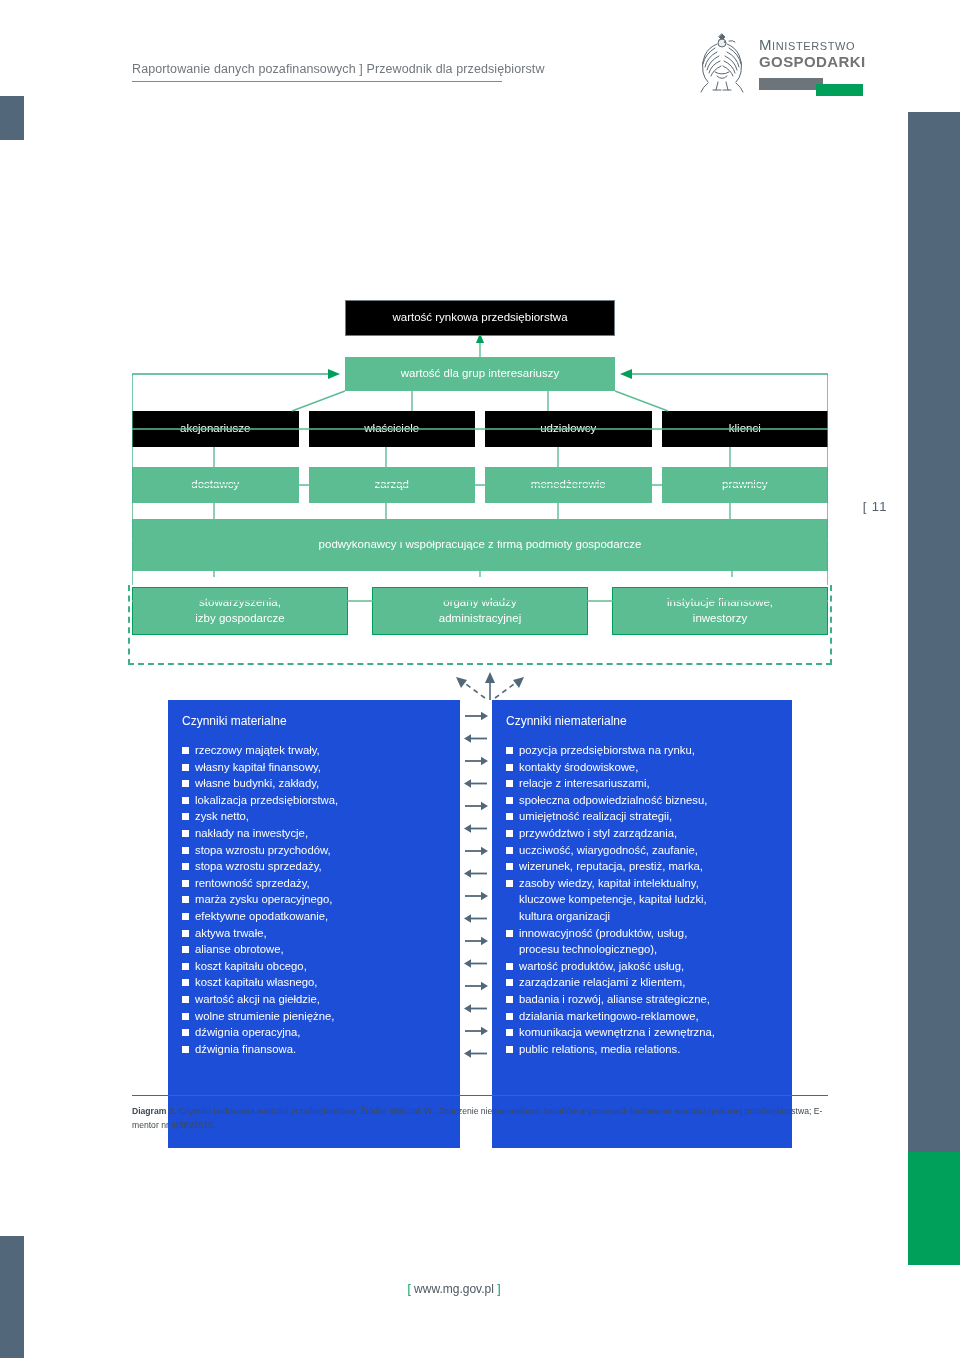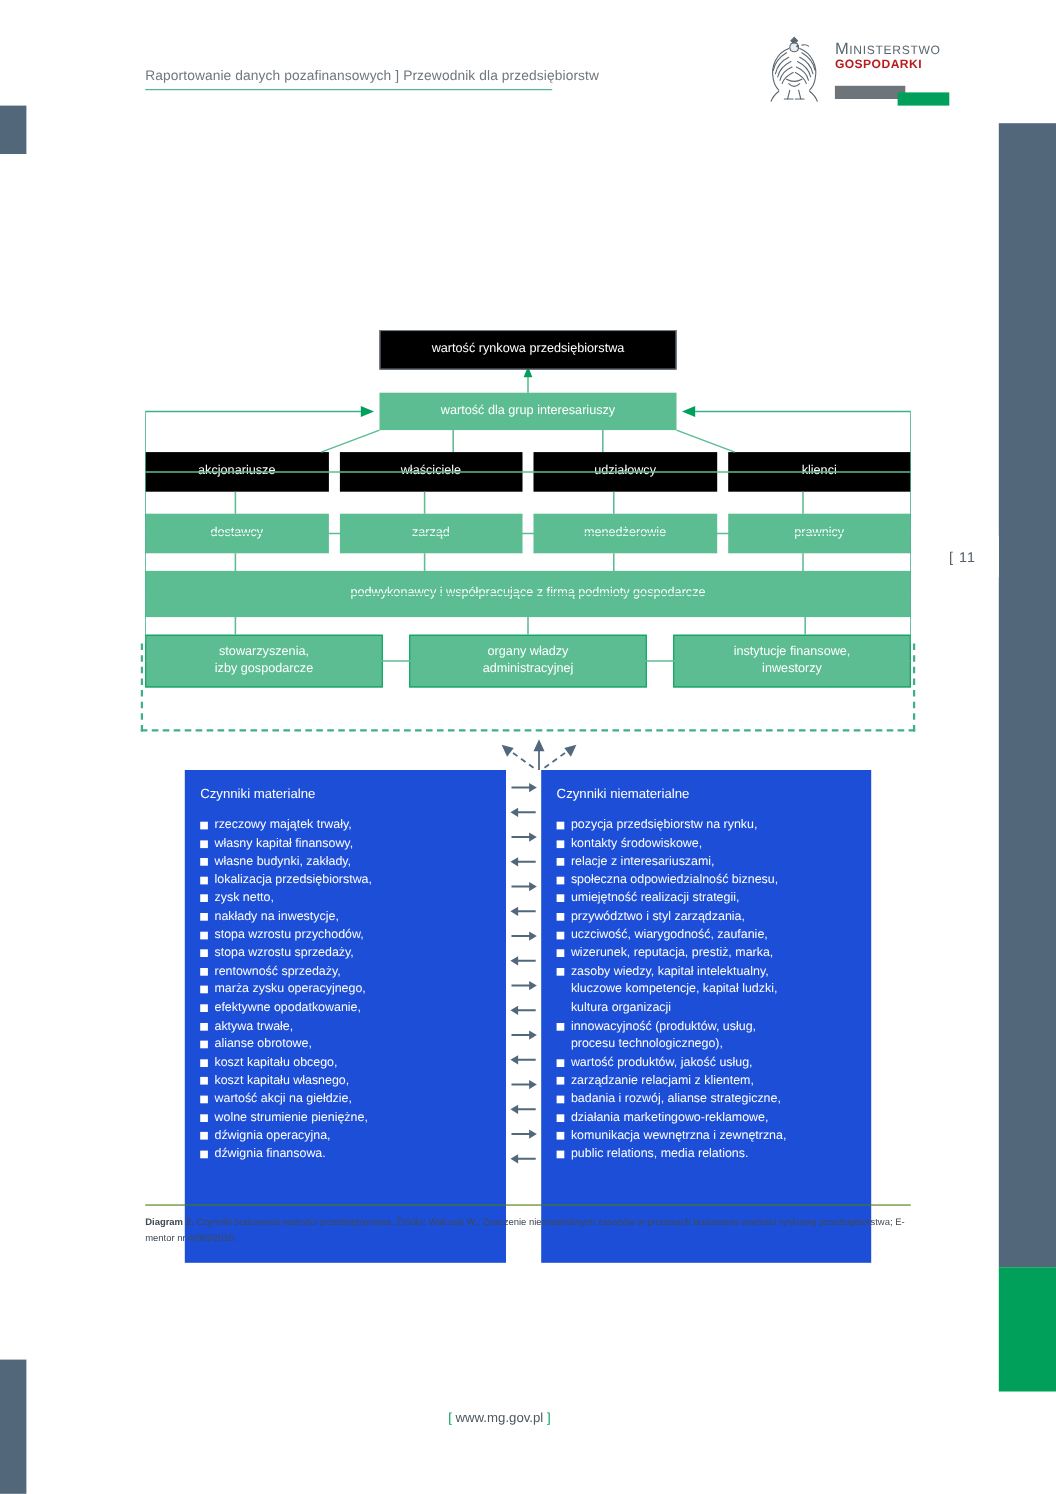--- a/index.html
+++ b/index.html
@@ -22,21 +22,21 @@
   
   #header{position:absolute;left:132px;top:62px;width:370px;}
   #header-title{
     font-size:12.5px;color:#70777d;letter-spacing:.1px;white-space:nowrap;
     padding-bottom:5px;border-bottom:1.6px solid #3fae8a;
   }
   #logo{position:absolute;left:693px;top:28px;width:170px;height:72px;}
   #emblem{position:absolute;left:0;top:0;width:58px;height:70px;}
   #logo-text{position:absolute;left:66px;top:8px;}
   #logo-line1{font-size:15px;letter-spacing:.6px;color:#5b6770;font-variant:small-caps;font-weight:400;}
-  #logo-line2{font-size:11px;letter-spacing:.4px;color:#b91c1c;font-weight:bold;margin-top:0px;}
+  #logo-line2{font-size:15px;letter-spacing:.4px;color:#737373;font-weight:bold;margin-top:0px;}
   #logo-bars{position:absolute;left:66px;top:50px;width:104px;height:19px;}
   .bar-gray{position:absolute;left:0;top:0;width:64px;height:12px;background:#6d747a;}
   .bar-green{position:absolute;left:57px;top:6px;width:47px;height:12px;background:#00a05a;}
 
   
   #diagram{position:absolute;left:132px;top:300px;width:696px;}
   .box{
     box-sizing:border-box;display:flex;align-items:center;justify-content:center;
     color:#ffffff;font-size:11.5px;text-align:center;line-height:1.35;
   }
@@ -45,21 +45,21 @@
   .outlined{border:1.6px solid #6f7b85;}
   .outlined-green{border:1.6px solid #00a05a;}
 
   #row-market{position:relative;height:36px;}
   #box-market{position:absolute;left:213px;top:0;width:270px;height:36px;}
   #row-stake{position:relative;height:34px;margin-top:21px;}
   #box-stake{position:absolute;left:213px;top:0;width:270px;height:34px;}
   .row4{display:flex;gap:10px;margin-top:20px;}
   .row4 > .box{flex:1 1 0;height:36px;}
   #row-wide{margin-top:16px;}
-  #box-wide{width:696px;height:42px;}
+  #box-wide{width:696px;height:52px;}
   .row3{display:flex;gap:24px;margin-top:16px;}
   .row3 > .box{flex:1 1 0;height:48px;}
 
   
   #diagram-svg{position:absolute;left:0;top:0;width:696px;height:380px;pointer-events:none;}
 
   
   #dashed-sep{
     position:absolute;left:128px;top:663px;width:704px;height:0;
     border-top:2px dashed #3fae8a;
@@ -293,21 +293,21 @@
           <polygon points="28,331 21,326.8 21,335.2" stroke="none"></polygon>
           <line x1="27" x2="10" y1="353.5" y2="353.5"></line>
           <polygon points="4,353.5 11,349.3 11,357.7" stroke="none"></polygon>
         </g>
     </svg>
   </div>
 
   <div class="panel" id="panel-right">
     <div class="panel-title">Czynniki niematerialne</div>
     <ul class="panel-list" id="list-right">
-        <li class="has-bullet">pozycja przedsiębiorstw na rynku,</li>
+        <li class="has-bullet">pozycja przedsiębiorstwa na rynku,</li>
         <li class="has-bullet">kontakty środowiskowe,</li>
         <li class="has-bullet">relacje z interesariuszami,</li>
         <li class="has-bullet">społeczna odpowiedzialność biznesu,</li>
         <li class="has-bullet">umiejętność realizacji strategii,</li>
         <li class="has-bullet">przywództwo i styl zarządzania,</li>
         <li class="has-bullet">uczciwość, wiarygodność, zaufanie,</li>
         <li class="has-bullet">wizerunek, reputacja, prestiż, marka,</li>
         <li class="has-bullet">zasoby wiedzy, kapitał intelektualny,</li>
         <li class="cont">kluczowe kompetencje, kapitał ludzki,</li>
         <li class="cont">kultura organizacji</li>

